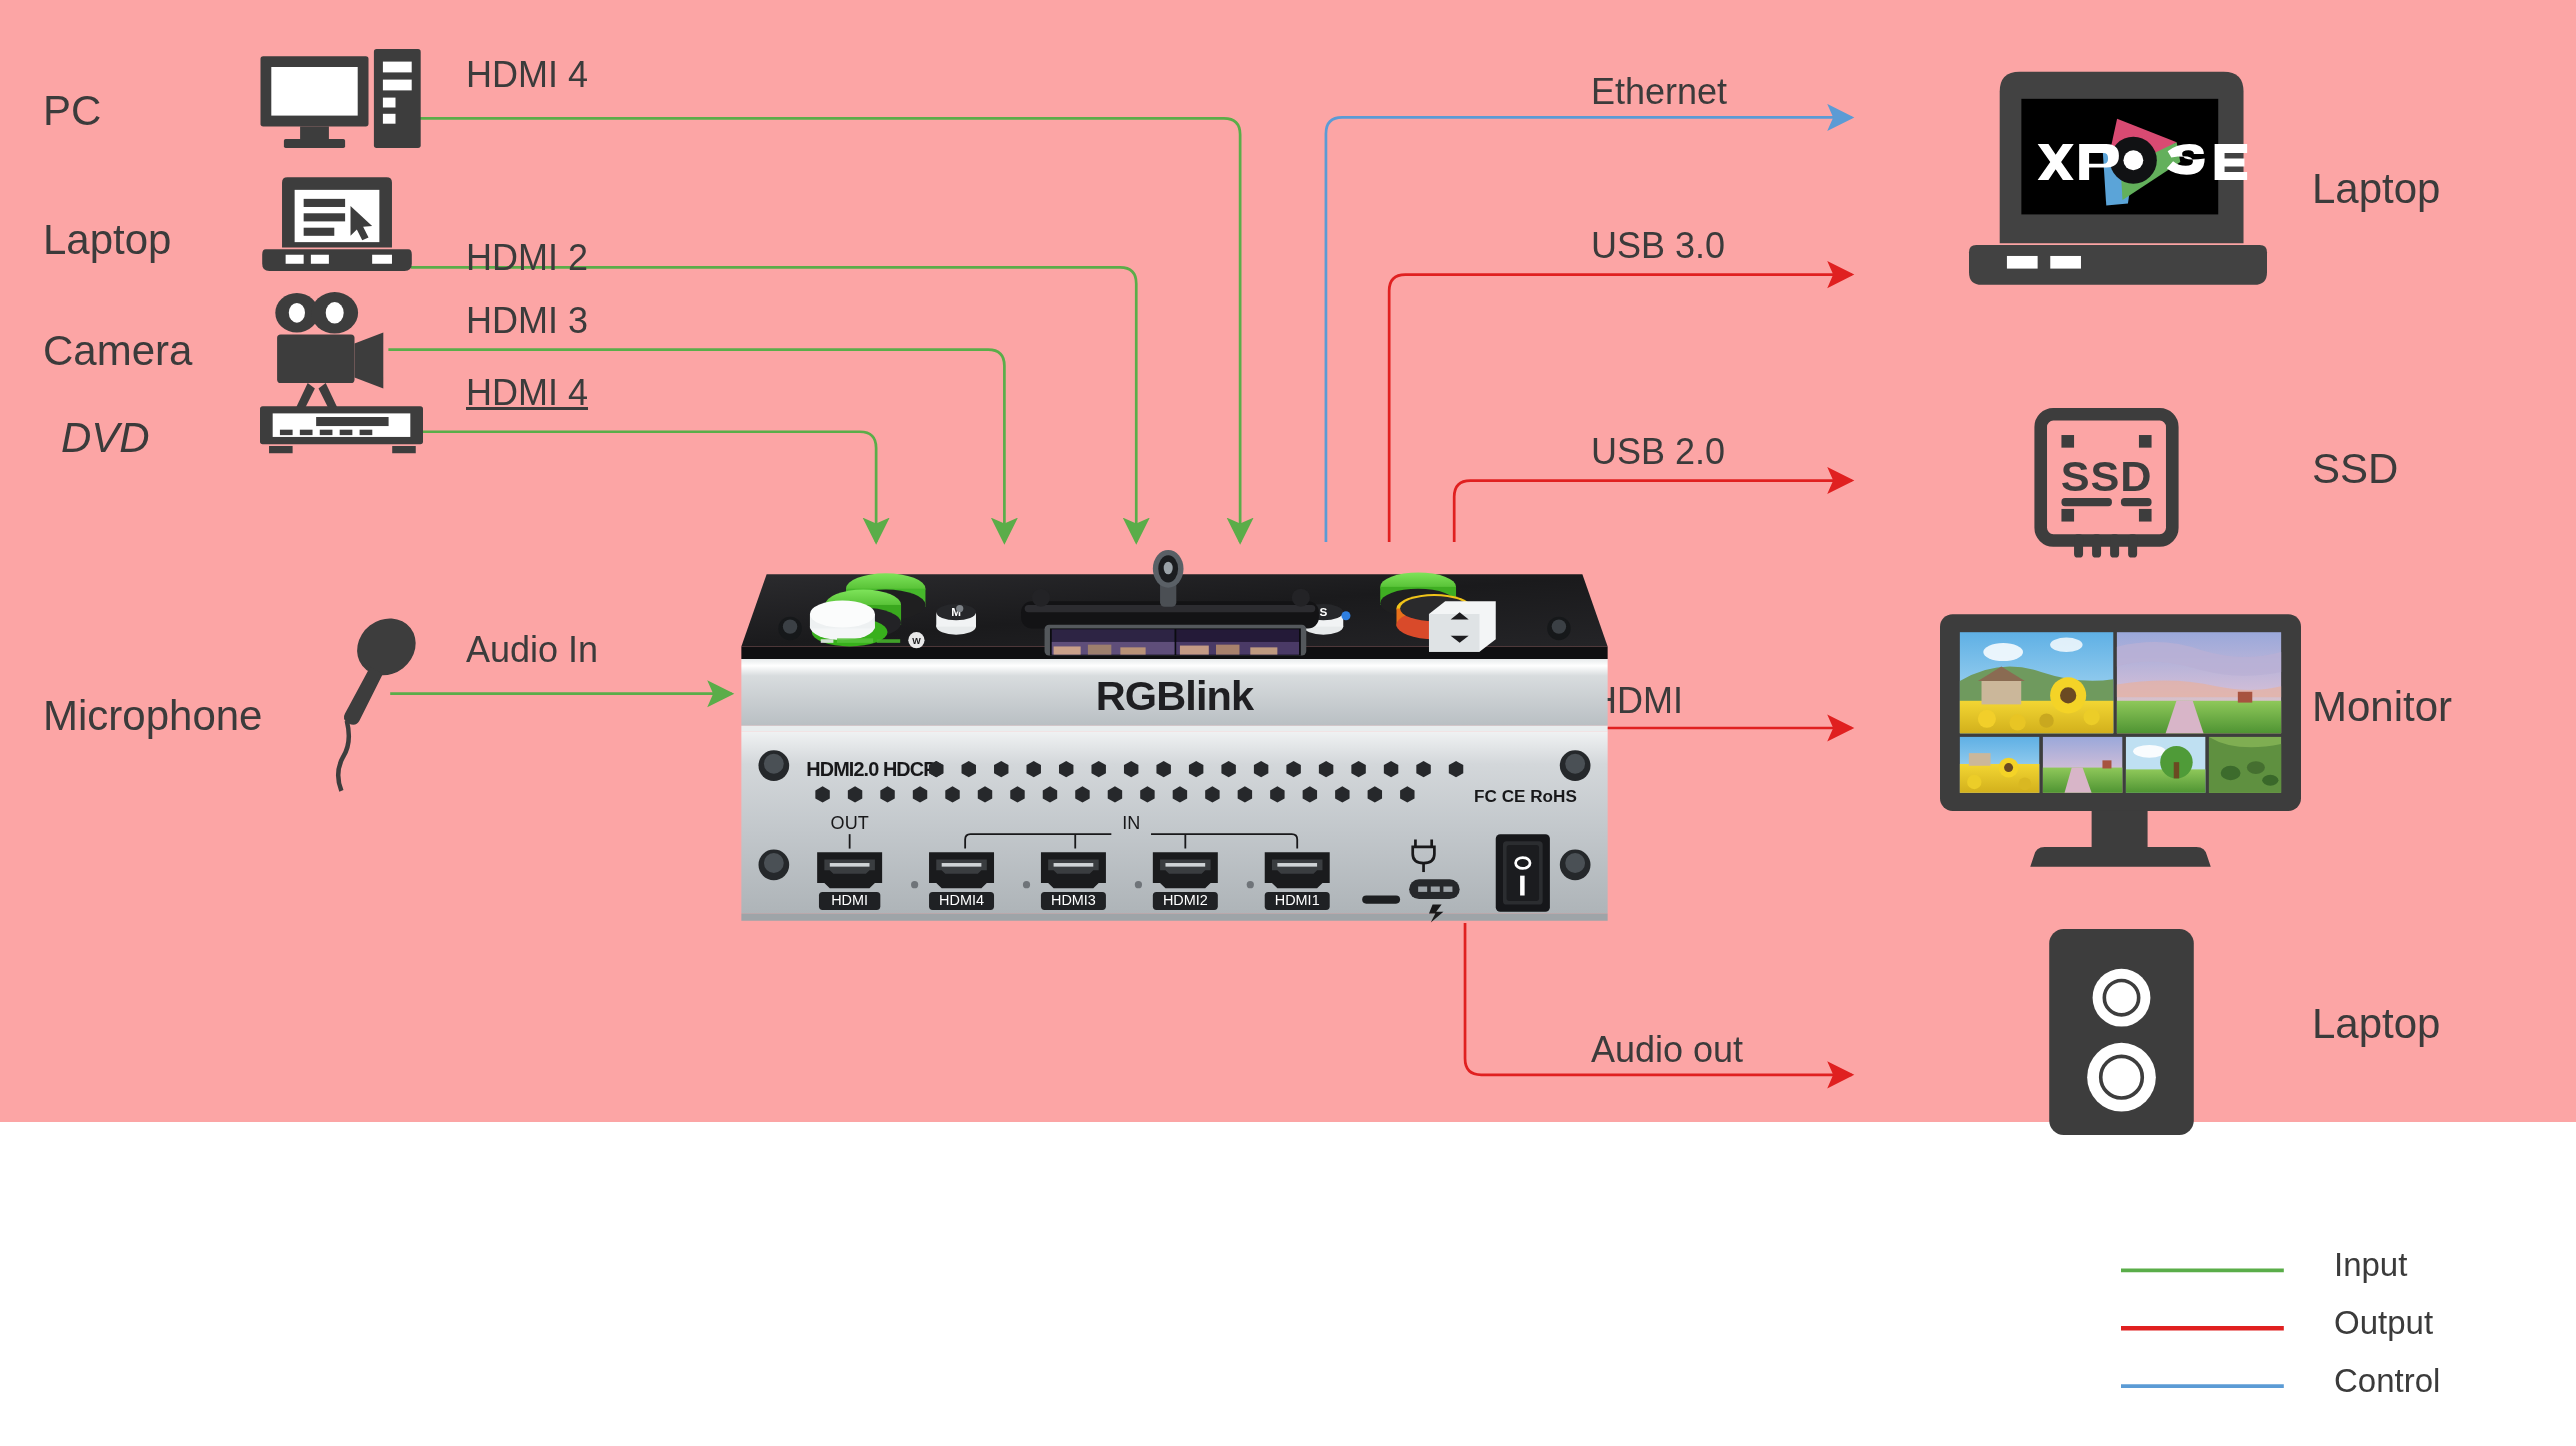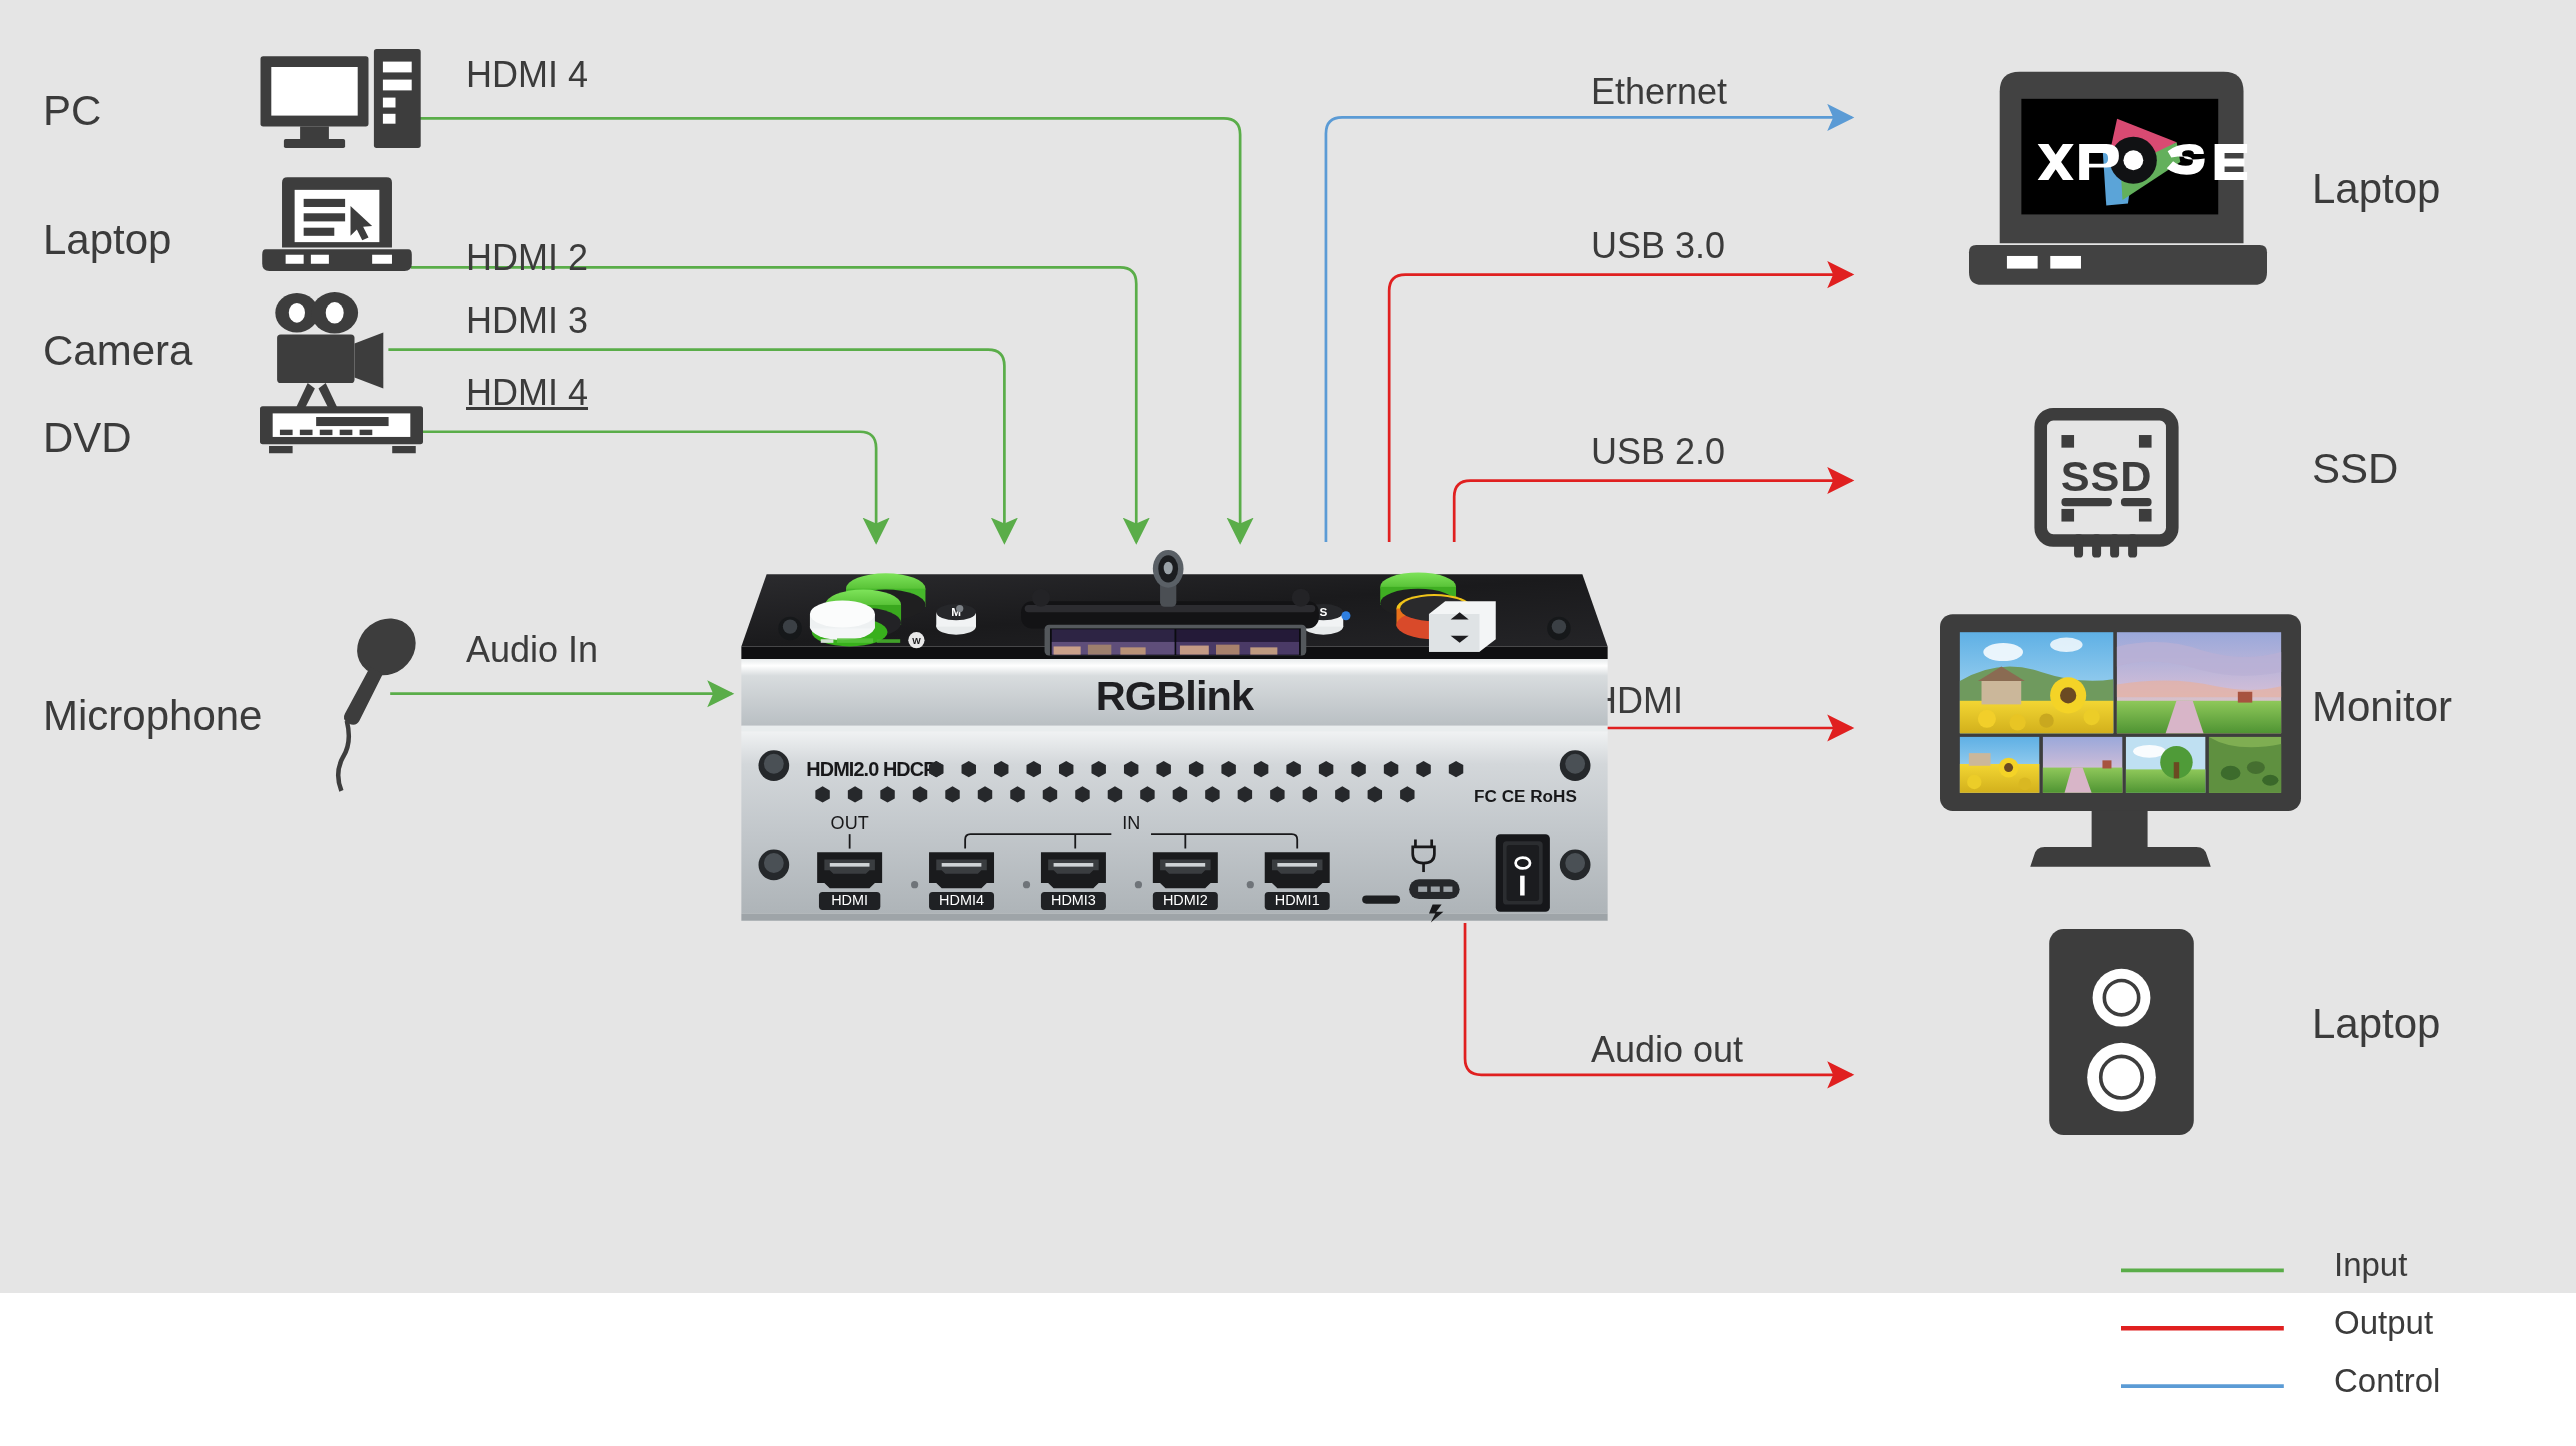--- a/index.html
+++ b/index.html
@@ -1,18 +1,18 @@
 <!DOCTYPE html>
 <html style="font-size:14.5px"><head>
 <meta charset="utf-8">
 <style>
   html,body{margin:0;padding:0;background:#fff;}
   body{width:2576px;height:1447px;position:relative;overflow:hidden;
        font-family:"Liberation Sans","DejaVu Sans",sans-serif;color:#3b3b3b;}
-  .stage{position:absolute;left:0;top:0;width:2576px;height:1293px;background:#e5e5e5;}
+  .stage{position:absolute;left:0;top:0;width:2576px;height:1122px;background:#fca5a5;}
   .lbl{position:absolute;font-size:42px;color:#3b3b3b;white-space:nowrap;line-height:1;}
   .conn-lbl{position:absolute;font-size:36px;color:#3b3b3b;white-space:nowrap;line-height:1;}
   .legend-lbl{position:absolute;font-size:33px;color:#3b3b3b;white-space:nowrap;line-height:1;}
   svg{position:absolute;left:0;top:0;overflow:visible;}
   .ico{position:absolute;}
   .dk{fill:#3d3d3d;}
   .dk2{fill:#424242;}
   .wh{fill:#ffffff;}
 </style>
 </head>
@@ -50,21 +50,21 @@
     <path fill="none" stroke="#e02020" stroke-width="3" marker-end="url(#ar)" d="M1610,600 V550 Q1610,532 1628,532 H2050"></path>
 
     <path fill="none" stroke="#e02020" stroke-width="3" marker-end="url(#ar)" d="M1750,806 H2050"></path>
 
     <path fill="none" stroke="#e02020" stroke-width="3" marker-end="url(#ar)" d="M1622,1022 V1172 Q1622,1190 1640,1190 H2050"></path>
   </svg>
 
   <div class="lbl" style="left:43px;top:90px;">PC</div>
   <div class="lbl" style="left:43px;top:219px;">Laptop</div>
   <div class="lbl" style="left:43px;top:330px;">Camera</div>
-  <div class="lbl" style="left:43px;top:417px;">DVD</div>
+  <div class="lbl" style="left:61px;top:417px;font-style:italic;">DVD</div>
   <div class="lbl" style="left:43px;top:695px;">Microphone</div>
 
   <svg class="ico" style="left:260px;top:49px;" width="163" height="99" viewBox="0 0 180 110">
     <rect class="dk" x="0" y="8" width="120" height="78" rx="3"></rect>
     <rect class="wh" x="12" y="20" width="96" height="54"></rect>
     <rect class="dk" x="44" y="86" width="32" height="14"></rect>
     <rect class="dk" x="26" y="100" width="68" height="10" rx="2"></rect>
     <rect class="dk" x="126" y="0" width="52" height="110" rx="3"></rect>
     <rect class="wh" x="136" y="14" width="32" height="12"></rect>
     <rect class="wh" x="136" y="34" width="32" height="12"></rect>

